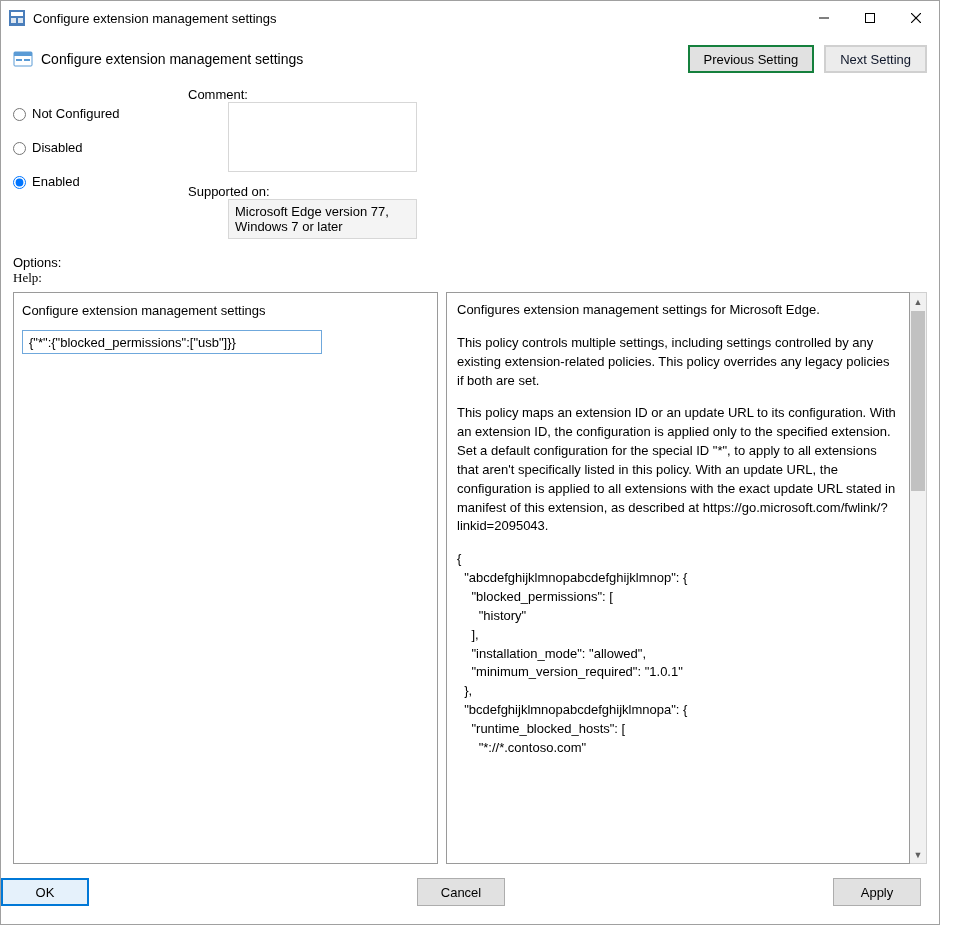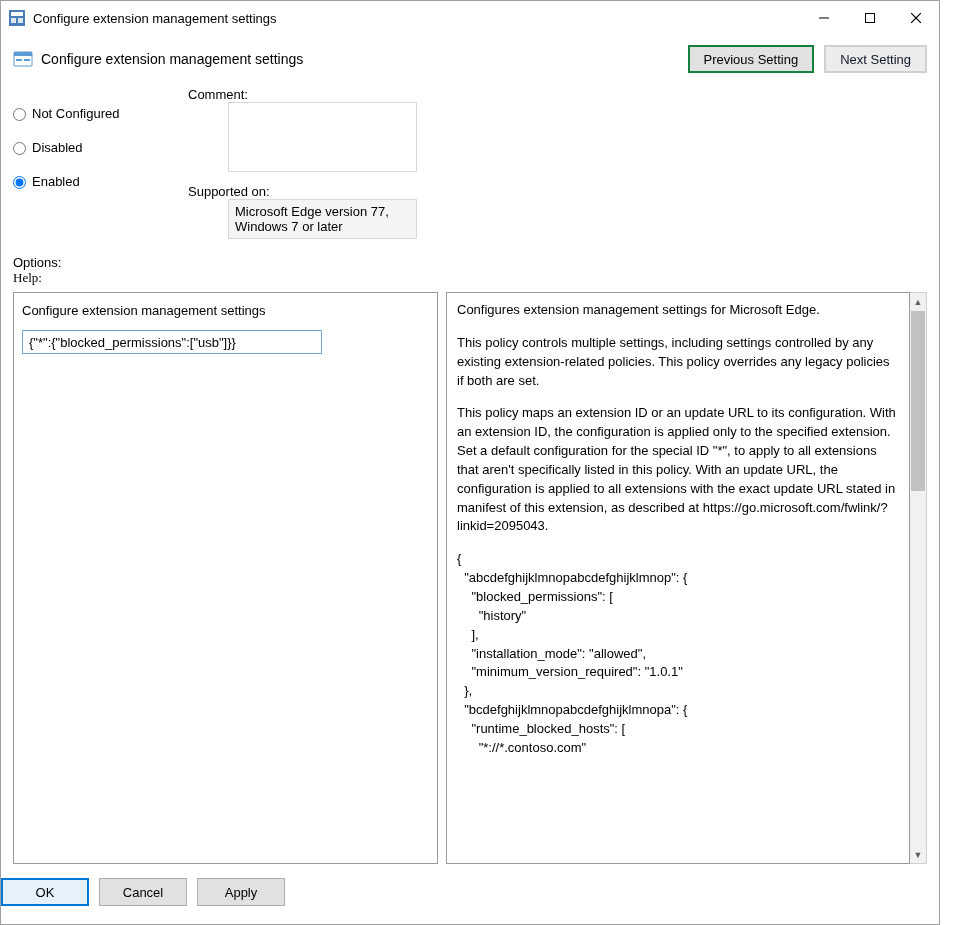--- a/index.html
+++ b/index.html
@@ -32,21 +32,21 @@
   .options-panel { width:425px; border:1px solid #9a9a9a; padding:10px 8px; }
   .opt-label { margin-bottom:12px; }
   .opt-input { width:300px; border:1px solid #6fa8dc; height:24px; padding:2px 6px; font:inherit; outline:none; }
   .help-wrap { flex:1; display:flex; }
   .help-panel { flex:1; border:1px solid #9a9a9a; padding:8px 10px; font-size:13px; line-height:1.45; overflow:hidden; }
   .help-panel p { margin:0 0 14px 0; }
   .help-panel pre { margin:0; font:inherit; white-space:pre; }
   .help-scroll { width:17px; border:1px solid #d0d0d0; border-left:none; background:#f1f1f1; display:flex; flex-direction:column; }
   .scroll-btn { height:17px; display:flex; align-items:center; justify-content:center; color:#606060; font-size:9px; }
   .thumb { margin:1px; background:#c1c1c1; height:180px; }
-  .footer { display:flex; justify-content:flex-start; gap:10px; padding:14px 18px 18px 0; }
+  .footer { display:flex; justify-content:space-between; gap:10px; padding:14px 18px 18px 0; }
   .footer .fbtn { width:88px; height:28px; border:1px solid #adadad; background:#e1e1e1; font:inherit; }
   .footer .fbtn.primary { border:2px solid #0078d7; background:#e5f1fb; }
 </style>
 </head>
 <body>
 
 <div class="window">
 
   <div class="titlebar">
     <span class="icon">

